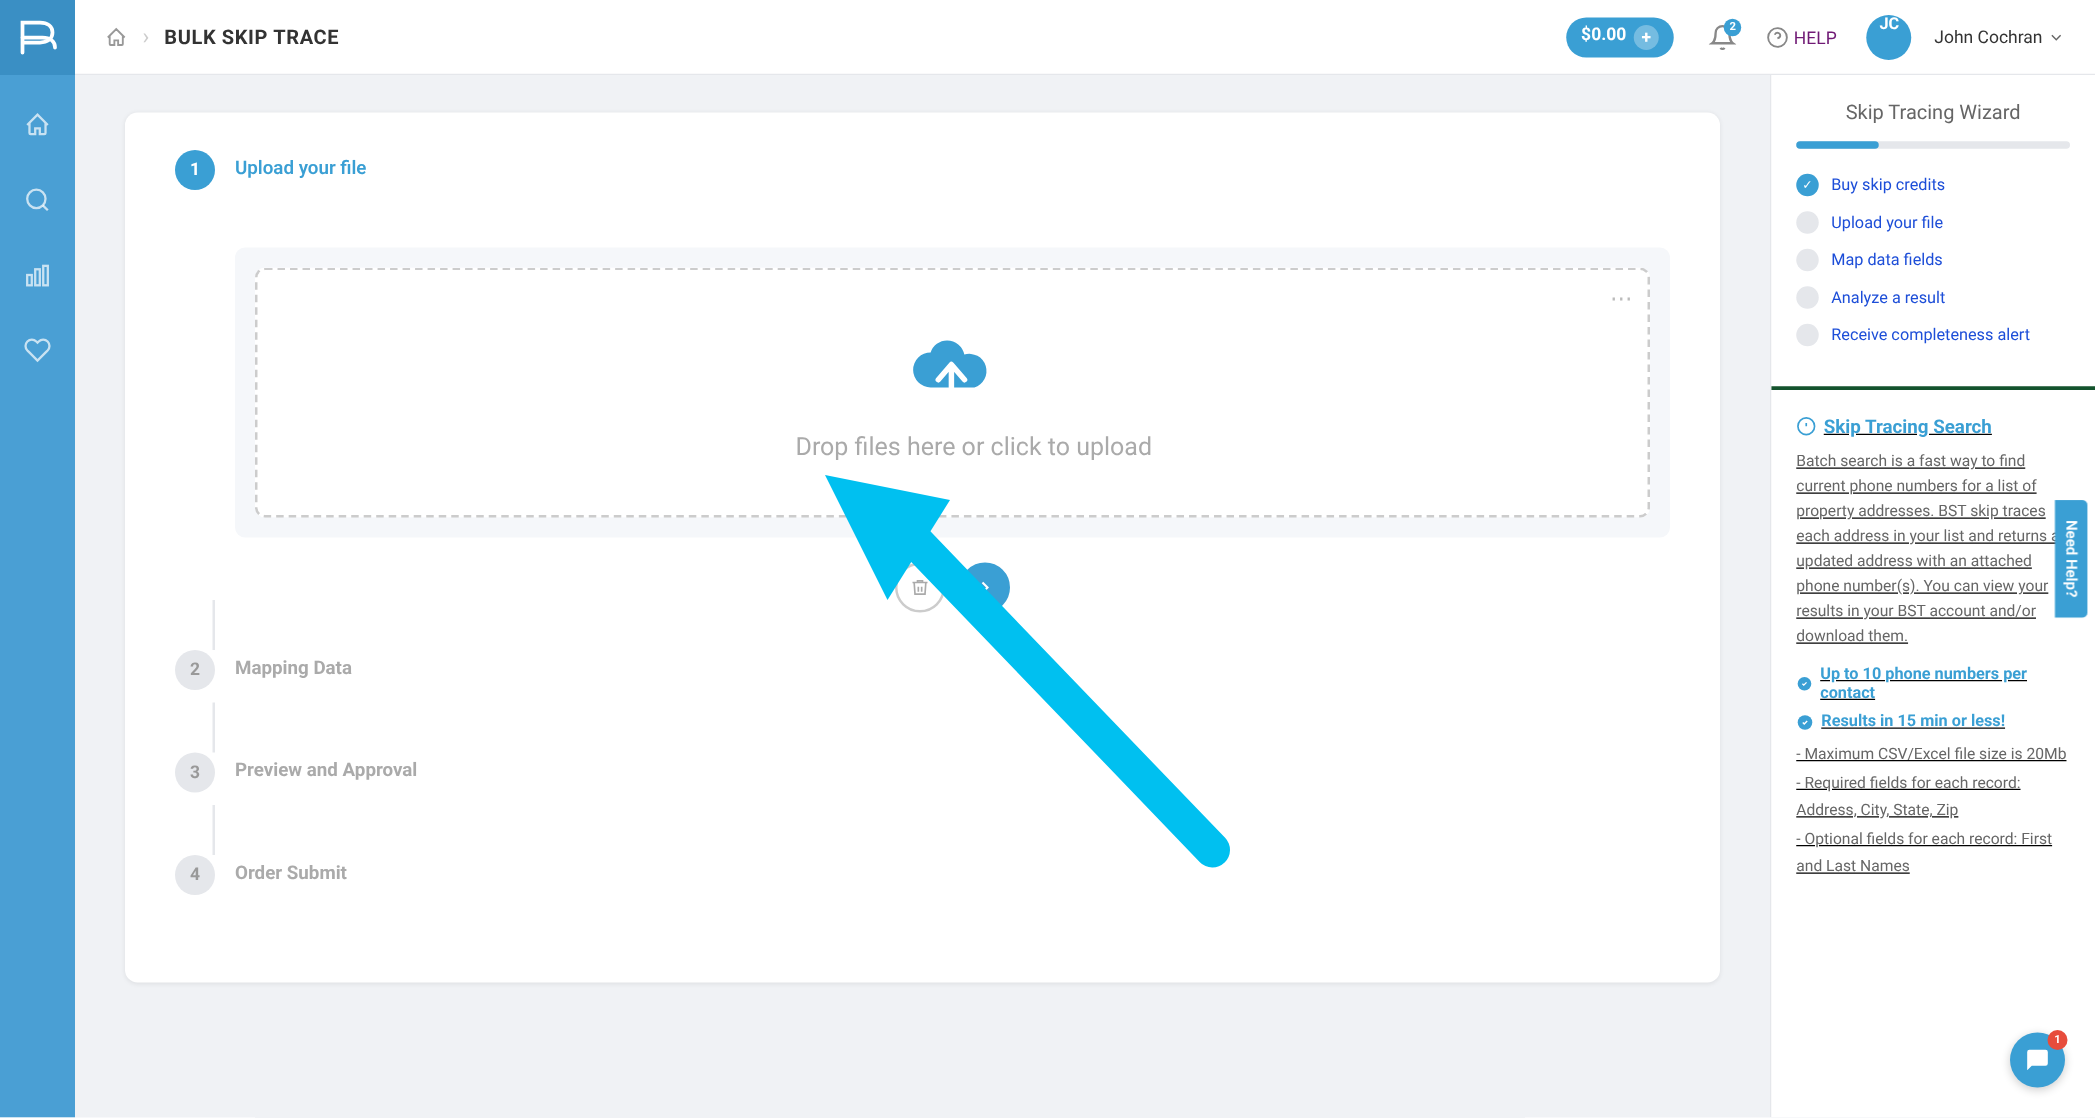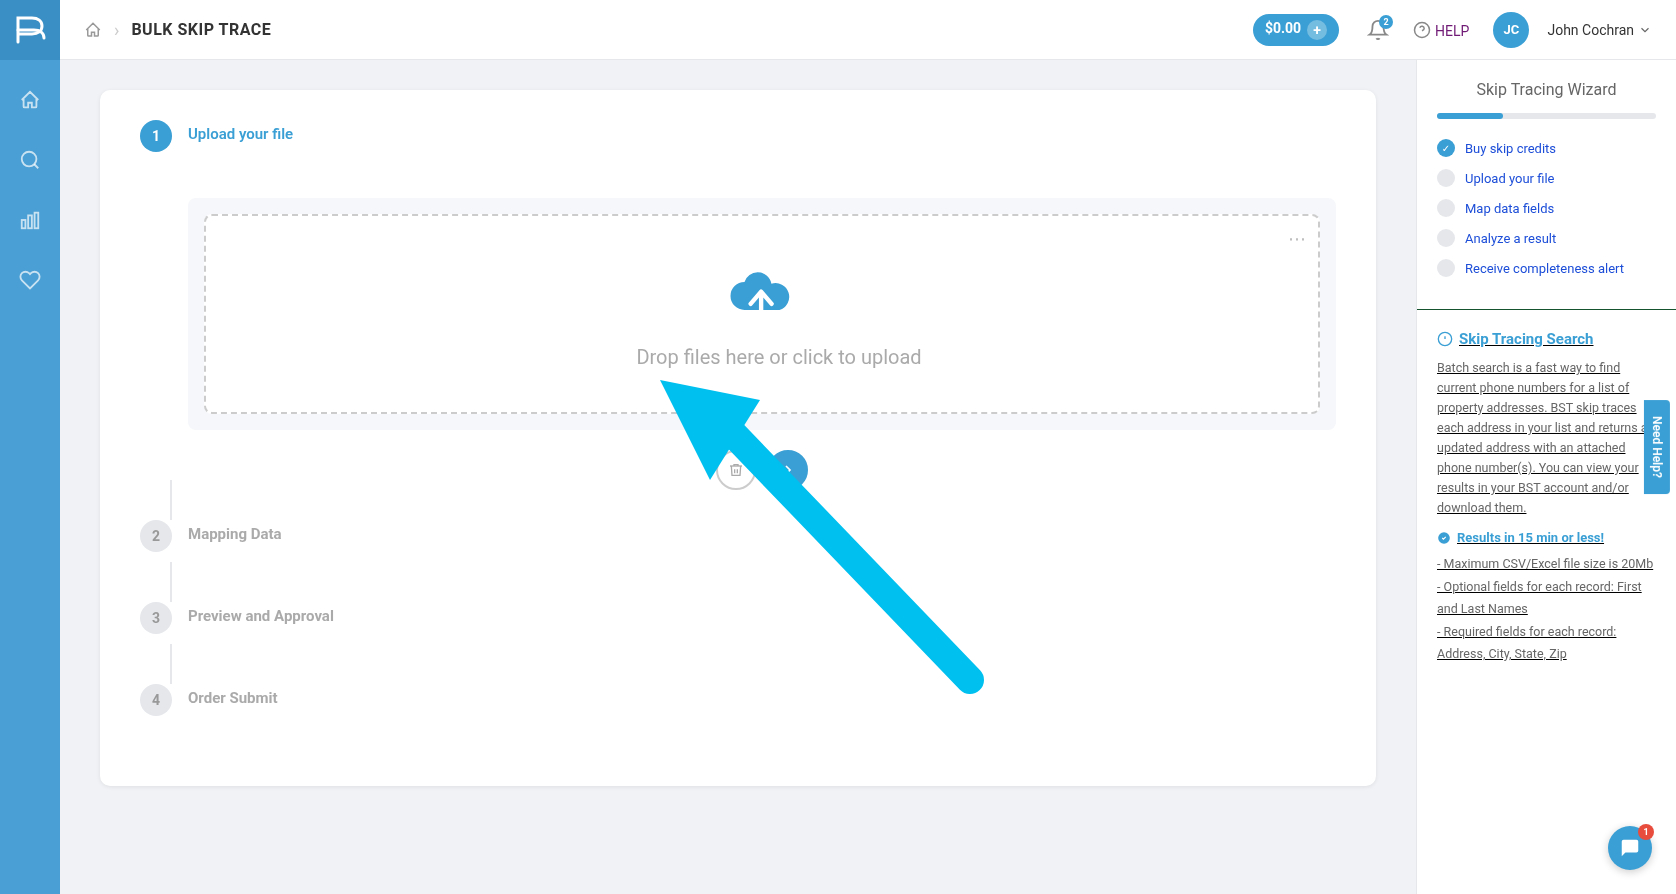--- a/index.html
+++ b/index.html
@@ -20,21 +20,21 @@
     .header { height: 60px; background: white; display: flex; align-items: center; padding: 0 24px; border-bottom: 1px solid #e5e7eb; gap: 12px; }
     .header-home-icon { color: #888; cursor: pointer; display: flex; align-items: center; }
     .header-separator { color: #ccc; font-size: 18px; }
     .header-title { font-size: 16px; font-weight: 700; color: #333; letter-spacing: 0.5px; text-transform: uppercase; }
     .header-spacer { flex: 1; }
     .header-balance { background: #3a9fd4; color: white; font-weight: 700; font-size: 14px; padding: 6px 12px; border-radius: 20px; display: flex; align-items: flex-start; gap: 6px; cursor: pointer; }
     .header-plus { background: rgba(255,255,255,0.3); border-radius: 50%; width: 20px; height: 20px; display: flex; align-items: center; justify-content: center; font-size: 14px; }
     .header-bell { position: relative; margin-left: 16px; cursor: pointer; color: #888; display: flex; align-items: center; }
     .header-bell-badge { position: absolute; top: -4px; right: -4px; background: #3a9fd4; color: white; font-size: 9px; border-radius: 50%; width: 14px; height: 14px; display: flex; align-items: center; justify-content: center; font-weight: 700; }
     .header-help { display: flex; align-items: flex-end; gap: 4px; color: #701a75; font-size: 14px; margin-left: 12px; cursor: pointer; }
-    .header-avatar { width: 36px; height: 36px; background: #3a9fd4; border-radius: 50%; display: flex; align-items: center; justify-content: center; color: white; font-weight: 700; font-size: 13px; margin-left: 12px; cursor: pointer; }
+    .header-avatar { width: 36px; height: 36px; background: #3a9fd4; border-radius: 50%; display: flex; justify-content: center; color: white; font-weight: 700; font-size: 13px; margin-left: 12px; cursor: pointer; }
     .header-username { font-size: 14px; color: #333; margin-left: 6px; cursor: pointer; display: flex; align-items: center; gap: 4px; text-align: right; }
 
     
     .content-area { flex: 1; display: flex; overflow: hidden; }
 
     
     .main-content { flex: 1; padding: 30px 40px; overflow-y: auto; position: relative; }
 
     
     .wizard-steps { background: white; border-radius: 10px; padding: 30px 40px 40px; box-shadow: 0 1px 4px rgba(0,0,0,0.08); min-height: 500px; }
@@ -57,21 +57,21 @@
 
     
     .action-buttons { display: flex; gap: 12px; justify-content: center; margin-top: 20px; margin-left: 48px; }
     .btn-circle { width: 40px; height: 40px; border-radius: 50%; border: 2px solid #ccc; background: white; display: flex; align-items: center; justify-content: center; cursor: pointer; color: #aaa; }
     .btn-circle.primary { background: #3a9fd4; border-color: #3a9fd4; color: white; }
 
     
     .right-panel { width: 260px; background: white; border-left: 1px solid #e5e7eb; overflow-y: auto; flex-shrink: 0; }
 
     
-    .wizard-panel { padding: 20px; border-bottom: 1px solid #14532d; }
+    .wizard-panel { padding: 20px; border-bottom: 3px solid #14532d; }
     .wizard-panel-title { font-size: 16px; color: #666; text-align: center; margin-bottom: 14px; }
     .wizard-progress-bar { height: 6px; background: #e5e7eb; border-radius: 3px; margin-bottom: 20px; }
     .wizard-progress-fill { height: 100%; background: #3a9fd4; border-radius: 3px; width: 30%; }
     .wizard-item { display: flex; align-items: center; gap: 10px; margin-bottom: 12px; }
     .wizard-item-icon { width: 18px; height: 18px; border-radius: 50%; flex-shrink: 0; display: flex; align-items: center; justify-content: center; }
     .wizard-item-icon.done { background: #3a9fd4; color: white; font-size: 10px; }
     .wizard-item-icon.pending { background: #e5e7eb; }
     .wizard-item-label { font-size: 13px; color: #1d4ed8; }
 
     
@@ -286,26 +286,33 @@
               <path d="M12 8v4M12 16h.01"></path>
           </svg>
           <span>Skip Tracing Search</span>
         </div>
         <p class="search-panel-text">Batch search is a fast way to find current phone numbers for a list of property addresses. BST skip traces each address in your list and returns an updated address with an attached phone number(s). You can view your results in your BST account and/or download them.</p>
         <div class="search-panel-highlight">
           <svg width="14" height="14" viewBox="0 0 24 24" fill="#3a9fd4">
             <circle cx="12" cy="12" r="10"></circle>
               <polyline points="9 12 11 14 15 10" stroke="white" stroke-width="2" fill="none"></polyline>
           </svg>
+          <span>Up to 10 phone numbers per contact</span>
+        </div>
+        <div class="search-panel-highlight">
+          <svg width="14" height="14" viewBox="0 0 24 24" fill="#3a9fd4">
+            <circle cx="12" cy="12" r="10"></circle>
+              <polyline points="9 12 11 14 15 10" stroke="white" stroke-width="2" fill="none"></polyline>
+          </svg>
           <span>Results in 15 min or less!</span>
         </div>
         <div class="search-panel-list">
           <div>- Maximum CSV/Excel file size is 20Mb</div>
+          <div>- Required fields for each record: Address, City, State, Zip</div>
           <div>- Optional fields for each record: First and Last Names</div>
-          <div>- Required fields for each record: Address, City, State, Zip</div>
         </div>
       </div>
 
     </div>
 
   </div>
 </div>
 
 <div style="position:fixed; right:-28px; top:50%; transform:translateY(-50%) rotate(90deg); background:#3a9fd4; color:white; font-size:12px; font-weight:600; padding:6px 16px; cursor:pointer; border-radius:4px 4px 0 0; z-index:300; white-space:nowrap;">Need Help?</div>
 

